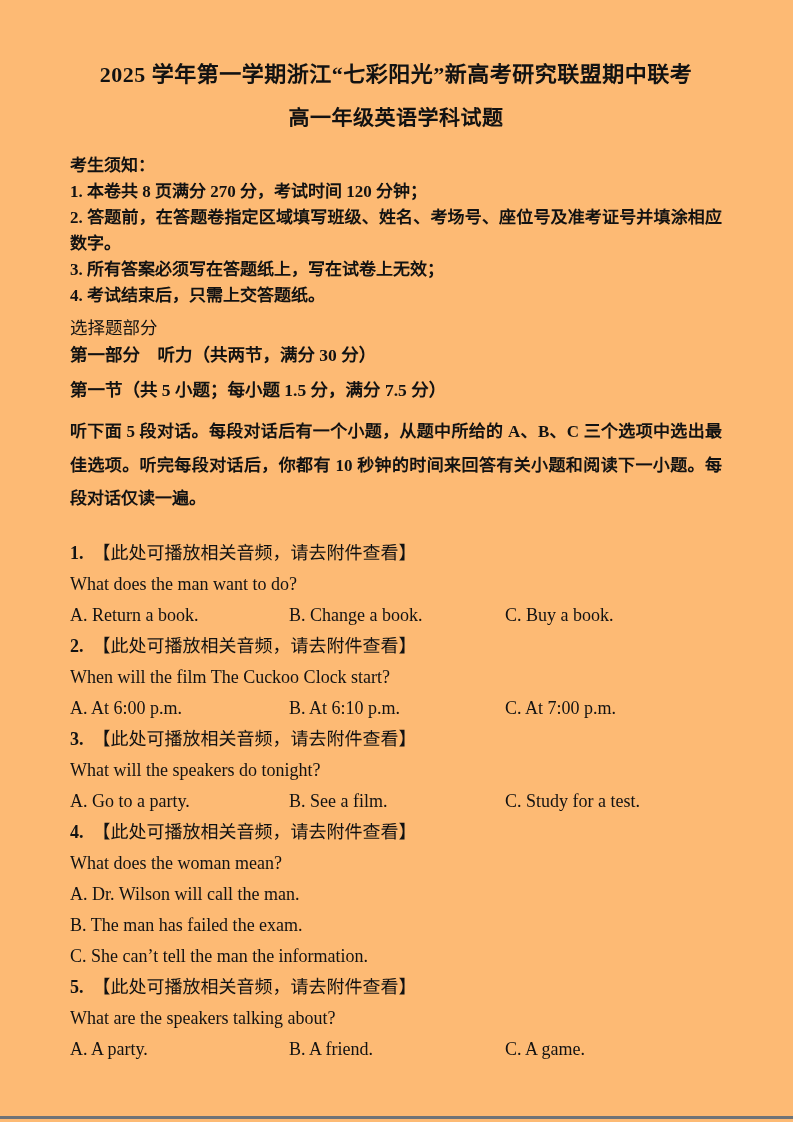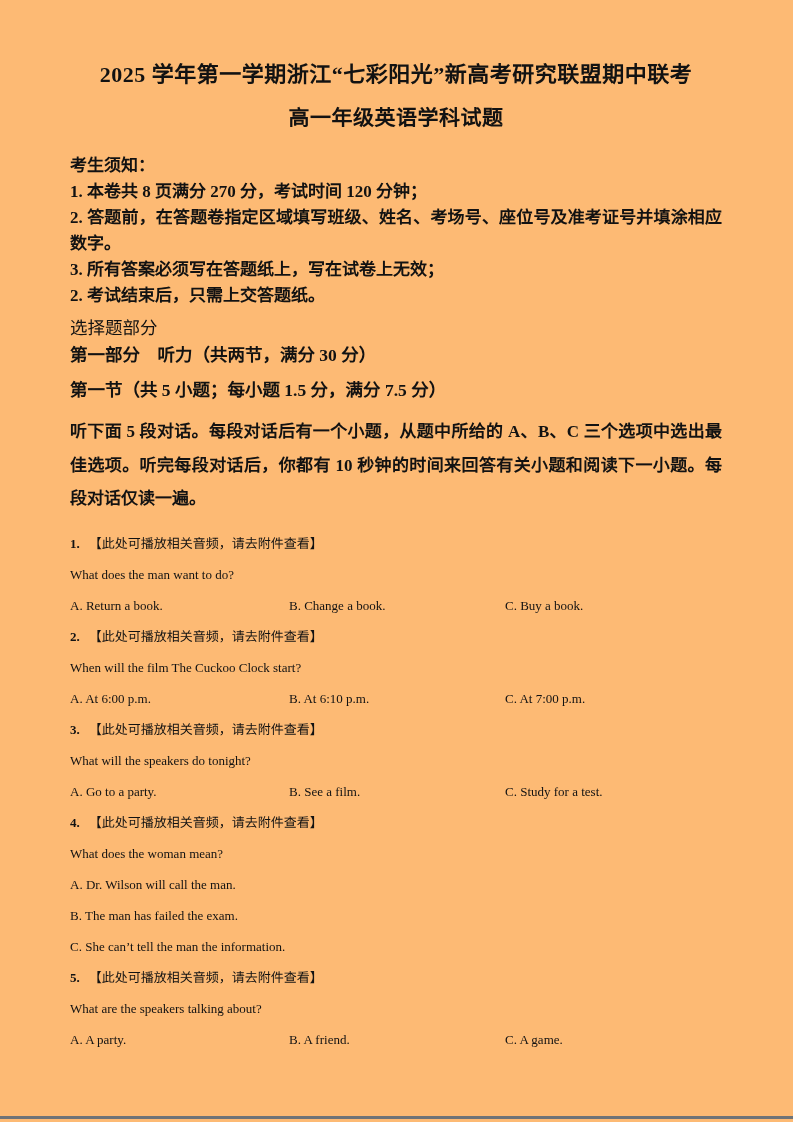--- a/index.html
+++ b/index.html
@@ -68,22 +68,22 @@
     line-height: 27px;
   }
   .instructions {
     margin: 11px 0 0 0;
     font-size: 17px;
     font-weight: bold;
     line-height: 33.5px;
     text-align: justify;
   }
   .qarea {
-    margin-top: 12px;
-    font-size: 13px;
+    margin-top: 22px;
+    font-size: 18px;
   }
   .qline {
     line-height: 31px;
     white-space: nowrap;
   }
   .qnum {
     font-weight: bold;
     margin-right: 9px;
   }
   .audio-text {
@@ -113,21 +113,21 @@
 <div class="page">
   <div class="content">
 
     <h1 class="title1">2025 学年第一学期浙江“七彩阳光”新高考研究联盟期中联考</h1>
     <h2 class="title2">高一年级英语学科试题</h2>
 
     <div class="notice-heading">考生须知：</div>
     <div class="notice-item">1. 本卷共 8 页满分 270 分，考试时间 120 分钟；</div>
     <div class="notice-item">2. 答题前，在答题卷指定区域填写班级、姓名、考场号、座位号及准考证号并填涂相应数字。</div>
     <div class="notice-item">3. 所有答案必须写在答题纸上，写在试卷上无效；</div>
-    <div class="notice-item">2. 考试结束后，只需上交答题纸。</div>
+    <div class="notice-item">4. 考试结束后，只需上交答题纸。</div>
 
     <div class="center-heading">选择题部分</div>
     <div class="part-heading">第一部分　听力（共两节，满分 30 分）</div>
     <div class="sub-heading">第一节（共 5 小题；每小题 1.5 分，满分 7.5 分）</div>
     <p class="instructions">听下面 5 段对话。每段对话后有一个小题，从题中所给的 A、B、C 三个选项中选出最佳选项。听完每段对话后，你都有 10 秒钟的时间来回答有关小题和阅读下一小题。每段对话仅读一遍。</p>
 
     <div class="qarea">
 
       <div class="question">
         <div class="qline">

